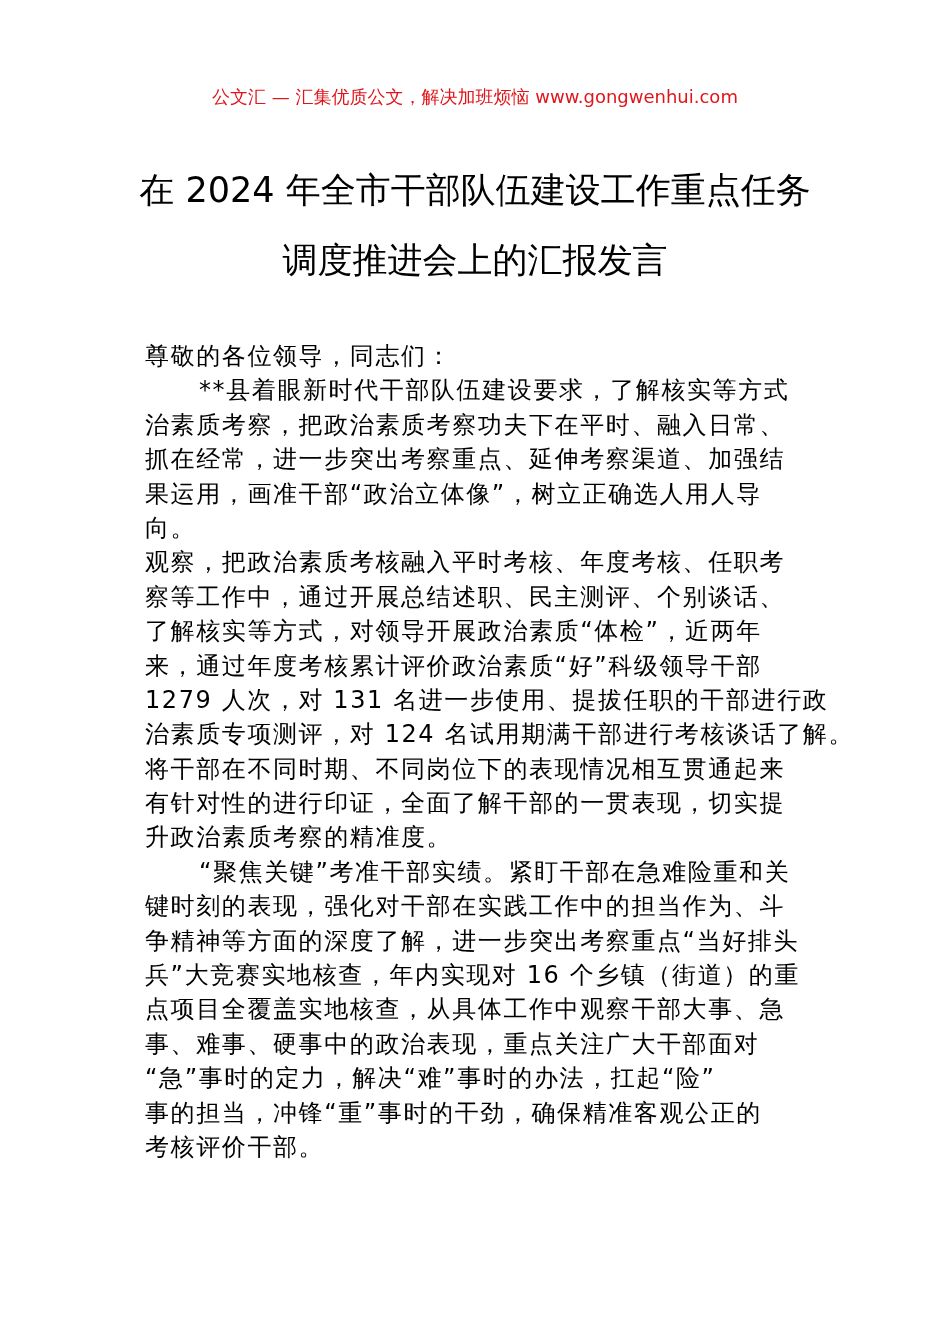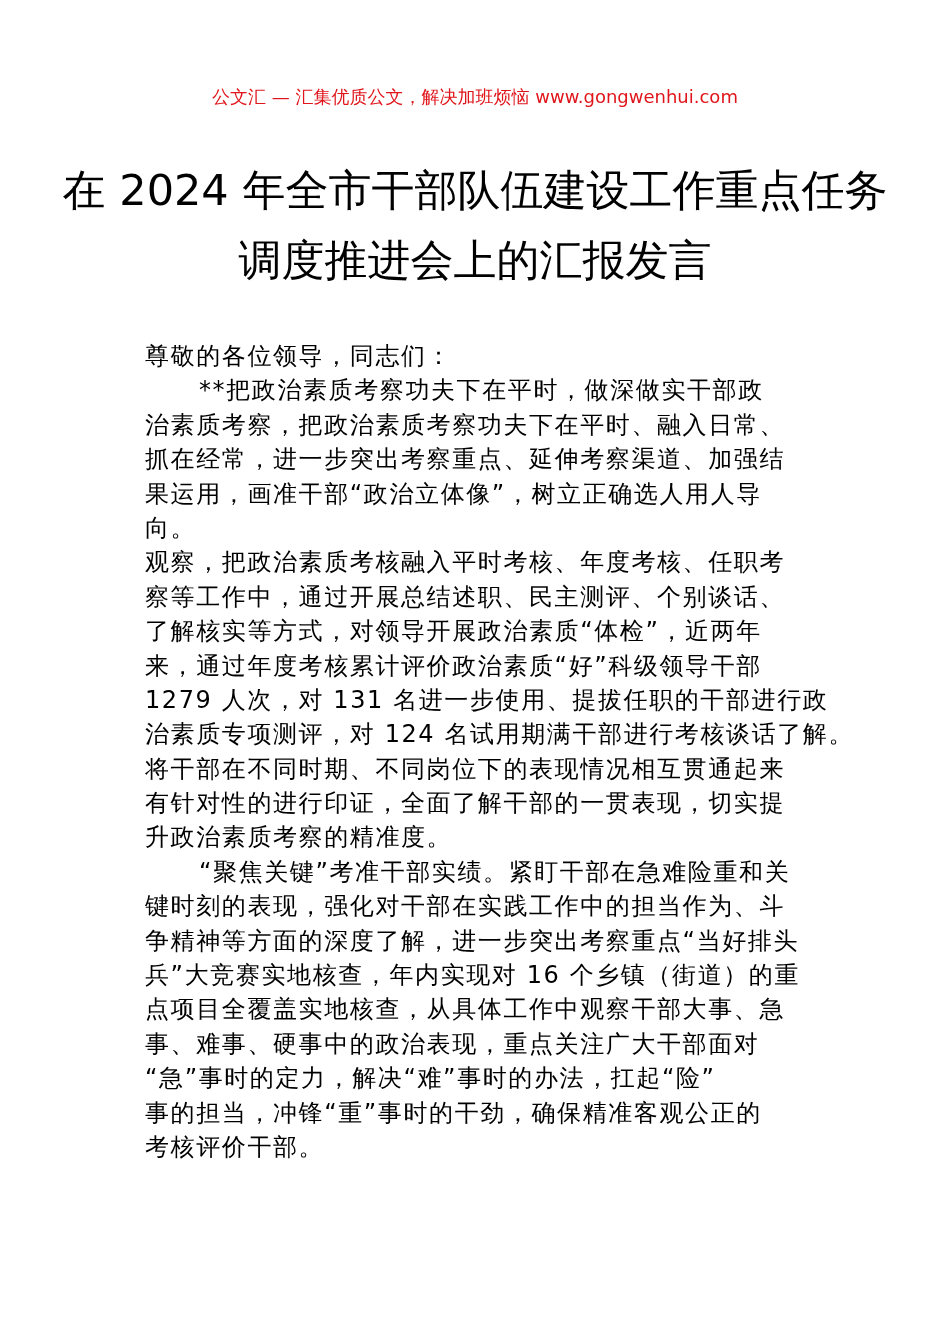--- a/index.html
+++ b/index.html
@@ -27,21 +27,21 @@
       white-space: nowrap;
     }
     .title-block {
       position: absolute;
       top: 172px;
       left: 0;
       width: 950px;
       text-align: center;
     }
     .title-line {
-      font-size: 43px;
+      font-size: 35px;
       line-height: 36px;
       height: 36px;
       margin-bottom: 34px;
       white-space: nowrap;
       letter-spacing: 0px;
     }
     .body {
       position: absolute;
       top: 339px;
       left: 145px;
@@ -65,21 +65,21 @@
 
 <div class="title-block">
   <div class="title-line">在 2024 年全市干部队伍建设工作重点任务</div>
   <div class="title-line">调度推进会上的汇报发言</div>
 </div>
 
 <div class="body">
   <div class="line">尊敬的各位领导，同志们：</div>
 
   <div>
-    <div class="line indent">**把政治素质考察功夫下在平时，做深做实干部政</div>
+    <div class="line indent">**县着眼新时代干部队伍建设要求，了解核实等方式</div>
     <div class="line">治素质考察，把政治素质考察功夫下在平时、融入日常、</div>
     <div class="line">抓在经常，进一步突出考察重点、延伸考察渠道、加强结</div>
     <div class="line">果运用，画准干部“政治立体像”，树立正确选人用人导</div>
     <div class="line">向。</div>
   </div>
 
   <div>
     <div class="line">观察，把政治素质考核融入平时考核、年度考核、任职考</div>
     <div class="line">察等工作中，通过开展总结述职、民主测评、个别谈话、</div>
     <div class="line">了解核实等方式，对领导开展政治素质“体检”，近两年</div>

